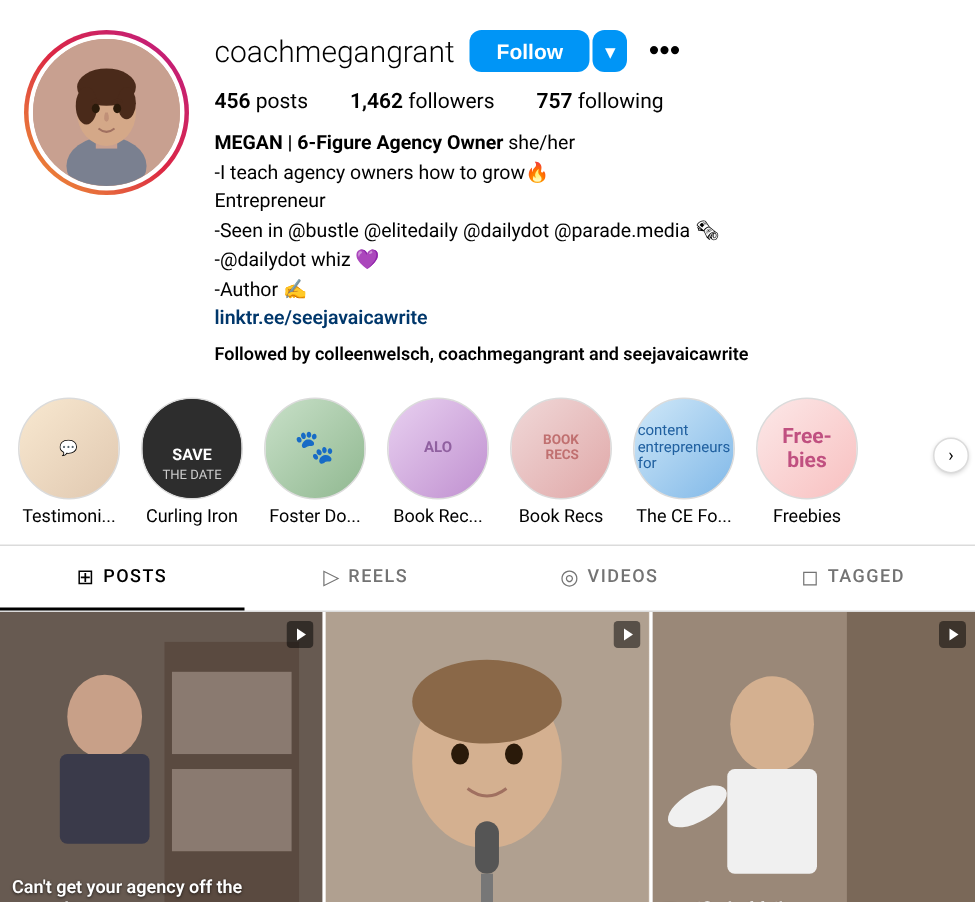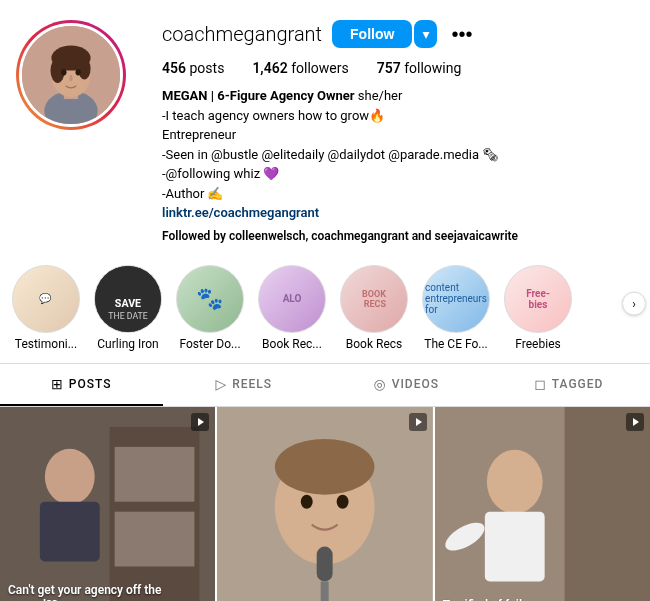--- a/index.html
+++ b/index.html
@@ -1,19 +1,19 @@
 <!DOCTYPE html>
 <html><head>
   <meta charset="utf-8">
   <style>
     * { box-sizing: border-box; margin: 0; padding: 0; }
     body { font-family: -apple-system, BlinkMacSystemFont, 'Segoe UI', Roboto, Helvetica, Arial, sans-serif; background: #fff; width: 650px; overflow-x: hidden; }
 
     
-    .profile-section { display: flex; padding: 20px 16px 12px 16px; gap: 36px; }
+    .profile-section { display: flex; padding: 20px 16px 12px 16px; gap: 17px; }
     .avatar-wrapper { flex-shrink: 0; width: 110px; height: 110px; border-radius: 50%; background: linear-gradient(45deg, #f09433, #e6683c, #dc2743, #cc2366, #bc1888); padding: 3px; }
     .avatar-inner { width: 100%; height: 100%; border-radius: 50%; border: 3px solid #fff; overflow: hidden; background: #c8a090; display: flex; align-items: center; justify-content: center; }
     .avatar-inner svg { width: 100%; height: 100%; }
 
     .profile-info { flex: 1; }
     .profile-top-row { display: flex; align-items: center; gap: 10px; margin-bottom: 12px; flex-wrap: wrap; }
     .username { font-size: 20px; font-weight: 300; color: #000; }
     .follow-btn { background: #0095f6; color: #fff; border: none; border-radius: 8px; padding: 6px 18px; font-size: 14px; font-weight: 600; cursor: pointer; }
     .dropdown-btn { background: #0095f6; color: #fff; border: none; border-radius: 8px; padding: 6px 8px; font-size: 14px; cursor: pointer; margin-left: -8px; }
     .more-btn { background: none; border: none; cursor: pointer; font-size: 20px; color: #000; padding: 0 4px; }
@@ -114,23 +114,23 @@
         <strong>757</strong>
         <span>following</span>
       </div>
     </div>
 
     <div class="bio">
       <div><span class="name-line">MEGAN | 6-Figure Agency Owner</span><span> she/her</span></div>
       <div>-I teach agency owners how to grow🔥</div>
       <div>Entrepreneur</div>
       <div>-Seen in @bustle @elitedaily @dailydot @parade.media 🗞</div>
-      <div>-@following whiz 💜</div>
+      <div>-@dailydot whiz 💜</div>
       <div>-Author ✍️</div>
-      <div><a class="link">linktr.ee/coachmegangrant</a></div>
+      <div><a class="link">linktr.ee/seejavaicawrite</a></div>
       <div class="followed-by">
         <span>Followed by </span><span>colleenwelsch, coachmegangrant</span><span> and seejavaicawrite</span>
       </div>
     </div>
   </div>
 </div>
 
 <div class="highlights-section">
 
   <div class="highlight-item">
@@ -168,21 +168,21 @@
       <span class="highlight-label">Book Recs</span>
     </div>
     <div class="highlight-item">
       <div class="highlight-circle hl-5">
         <div style="font-size:10px;color:#2060a0;text-align:left;padding:4px;">content<br>entrepreneurs<br>for</div>
       </div>
       <span class="highlight-label">The CE Fo...</span>
     </div>
     <div class="highlight-item">
       <div class="highlight-circle hl-6">
-        <div style="font-size:10px;color:#c05080;text-align:center;padding:4px;font-weight:bold;">Free-<br>bies</div>
+        <div style="font-size:14px;color:#c05080;text-align:center;padding:4px;font-weight:bold;">Free-<br>bies</div>
       </div>
       <span class="highlight-label">Freebies</span>
     </div>
     <div class="highlights-next">›</div>
 </div>
 
 <div class="divider"></div>
 
 <div class="tabs-row">
 

